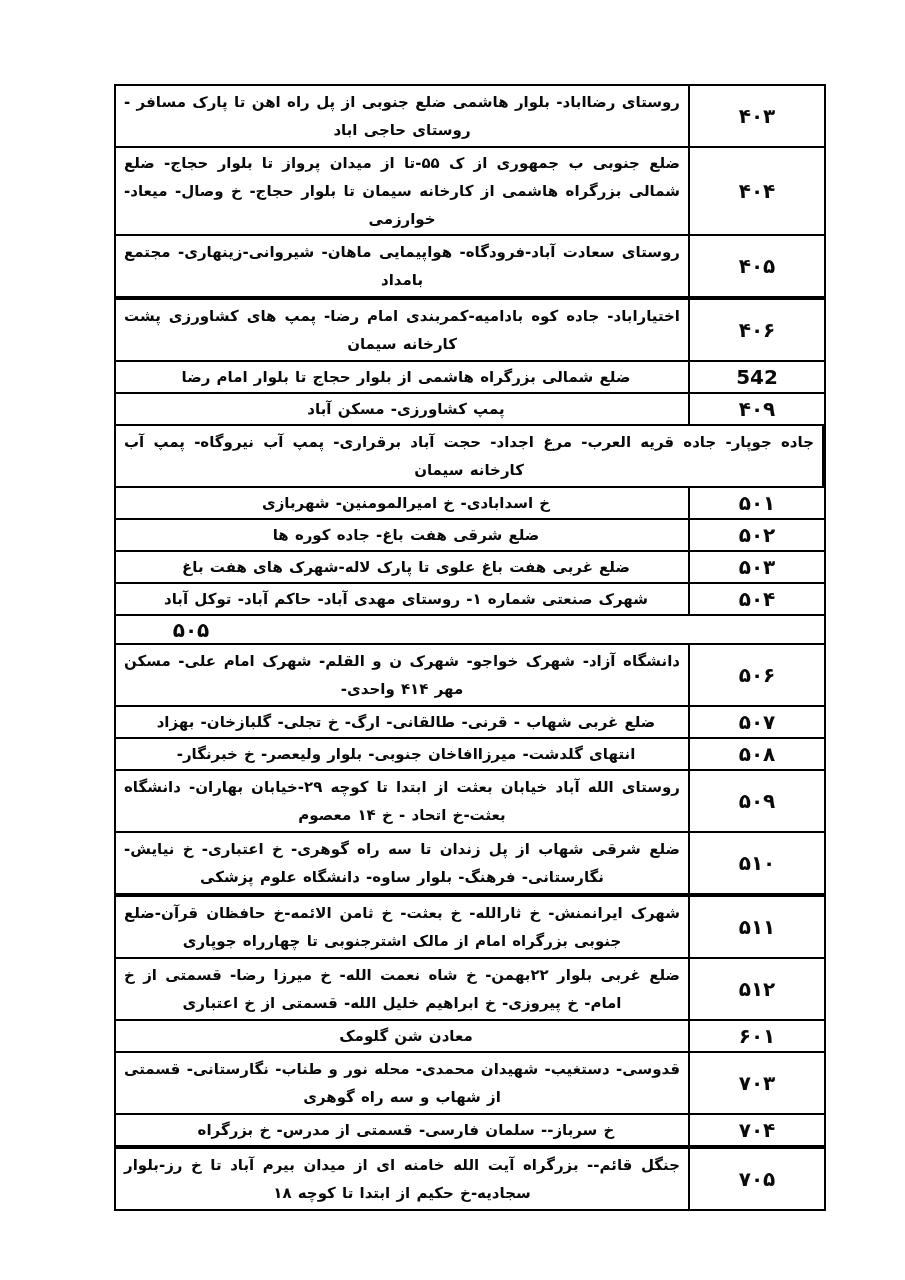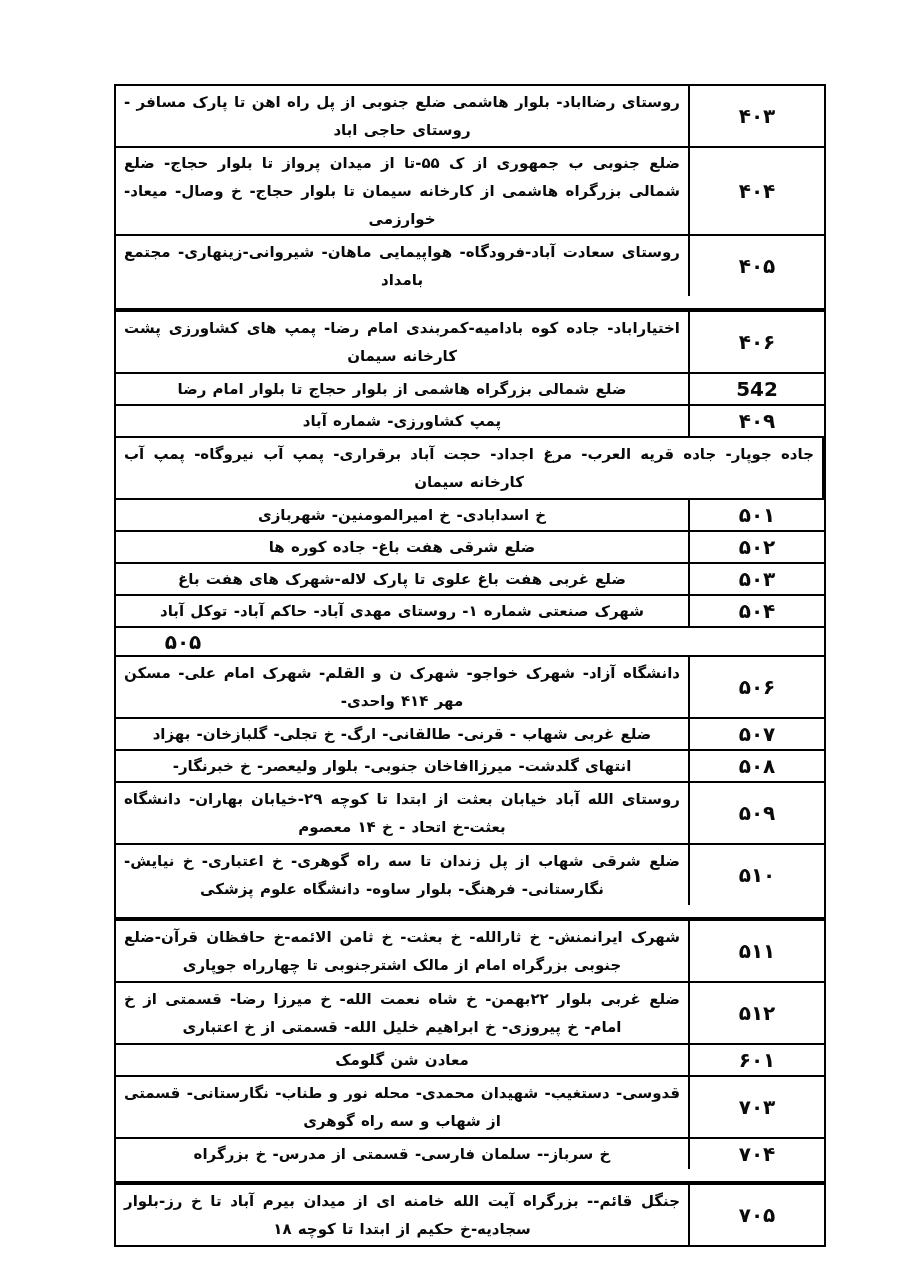--- a/index.html
+++ b/index.html
@@ -27,23 +27,22 @@
   .row {
     display: flex;
     align-items: stretch;
     border-top: 2px solid #000000;
   }
   .row:first-child {
     border-top: none;
   }
   .row.thick-top {
     border-top-width: 4px;
-    margin-top: 12px;
-  }
-  .row-short { min-height: 27px; }
+  }
+  .row-short { min-height: 27px; padding-left: 8px; }
   .row-tall  { min-height: 60px; }
   .cell-desc {
     flex: 1 1 auto;
     display: flex;
     align-items: center;
     border-right: 2px solid #000000;
     padding: 1px 8px;
     box-sizing: border-box;
     overflow: hidden;
   }
@@ -110,21 +109,21 @@
       <div class="row row-short">
     <div class="cell-desc">
       <div class="desc-text">ضلع شمالی بزرگراه هاشمی از بلوار حجاج تا بلوار امام رضا</div>
     </div>
     <div class="cell-num">
       <span>542</span>
     </div>
   </div>
       <div class="row row-short">
     <div class="cell-desc">
-      <div class="desc-text">پمپ کشاورزی- شماره آباد</div>
+      <div class="desc-text">پمپ کشاورزی- مسکن آباد</div>
     </div>
     <div class="cell-num">
       <span>۴۰۹</span>
     </div>
   </div>
       <div class="row row-tall">
     <div class="cell-desc">
       <div class="desc-text">جاده جوپار- جاده قریه العرب- مرغ اجداد- حجت آباد برقراری- پمپ آب نیروگاه- پمپ آب کارخانه سیمان</div>
     </div>
   </div>

